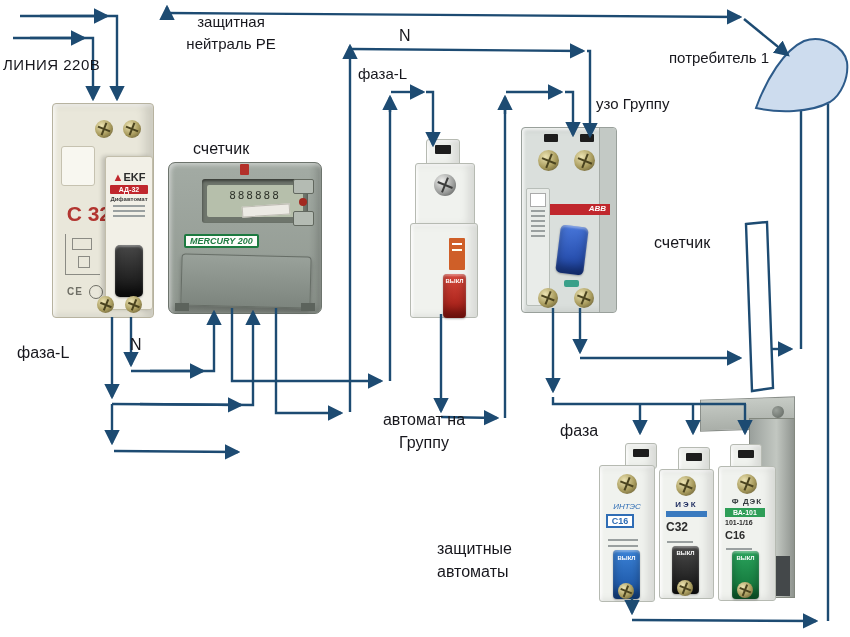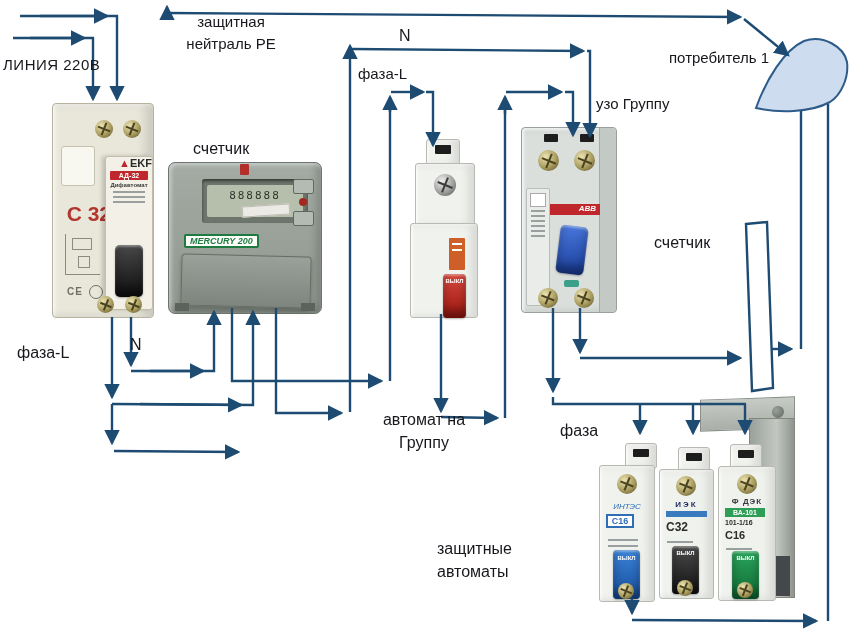--- a/index.html
+++ b/index.html
@@ -130,21 +130,21 @@
     <div style="position:absolute;left:8px;top:42px;width:32px;height:38px;background:#f8f7f0;border:1px solid #c6c2b0;border-radius:3px;"></div>
     <div style="position:absolute;left:2px;top:98px;width:56px;text-align:right;font-size:21px;font-weight:bold;color:#b23530;">C 32</div>
     <div style="position:absolute;left:12px;top:130px;width:34px;height:40px;border-left:1px solid #8b8b84;border-bottom:1px solid #8b8b84;">
       <div style="width:18px;height:10px;border:1px solid #8b8b84;margin:4px 0 0 6px;"></div>
       <div style="width:10px;height:10px;border:1px solid #8b8b84;margin:6px 0 0 12px;"></div>
     </div>
     <div style="position:absolute;left:14px;top:182px;font-size:10px;font-weight:bold;color:#6f6f66;letter-spacing:1px;">CE</div>
     <div style="position:absolute;left:36px;top:181px;width:12px;height:12px;border:1px solid #6f6f66;border-radius:50%;"></div>
 
     <div style="position:absolute;left:52px;top:52px;width:46px;height:152px;background:#f2f0e7;border:1px solid #c2beab;border-radius:3px;box-shadow:-3px 0 4px rgba(0,0,0,.18);">
-      <div style="text-align:right;margin-top:0;font-size:11px;font-weight:bold;color:#2a2a2a;">
+      <div style="text-align:center;margin-top:14px;font-size:11px;font-weight:bold;color:#2a2a2a;">
         <span style="color:#c0272d;">▲</span><span>EKF</span>
       </div>
       <div style="width:38px;margin:2px auto 0 auto;background:#c0272d;color:#fff;font-size:7px;font-weight:bold;text-align:center;border-radius:1px;padding:1px 0;">АД-32</div>
       <div style="text-align:center;font-size:6px;font-weight:bold;color:#3a3a3a;margin-top:2px;">Дифавтомат</div>
       <div class="bar" style="width:32px;"></div>
       <div class="bar" style="width:32px;"></div>
       <div class="bar" style="width:32px;"></div>
       <div class="toggle" style="left:9px;top:88px;width:28px;height:52px;background:linear-gradient(180deg,#484848,#0e0e0e);border-radius:5px;"></div>
     </div>
     <span class="screw" style="left:44px;top:192px;width:17px;height:17px;"></span>
@@ -190,21 +190,21 @@
     <div style="position:absolute;right:0;top:0;width:16px;height:184px;background:#c3c9c5;border-left:1px solid #a5aba6;border-radius:0 4px 4px 0;"></div>
     <div style="position:absolute;left:4px;top:60px;width:22px;height:116px;background:#e9ece9;border:1px solid #b8beb9;border-radius:2px;">
       <div style="width:14px;height:12px;background:#fff;border:1px solid #aaa;margin:4px auto 0 auto;"></div>
       <div class="bar" style="width:14px;"></div>
         <div class="bar" style="width:14px;"></div>
       <div class="bar" style="width:14px;"></div>
         <div class="bar" style="width:14px;"></div>
       <div class="bar" style="width:14px;"></div>
         <div class="bar" style="width:14px;"></div>
     </div>
-    <div style="position:absolute;left:28px;top:76px;width:50px;height:11px;background:#c0272d;color:#fff;font-size:8px;font-weight:bold;font-style:italic;text-align:right;padding-right:4px;box-sizing:border-box;">ABB</div>
+    <div style="position:absolute;left:28px;top:76px;width:60px;height:11px;background:#c0272d;color:#fff;font-size:8px;font-weight:bold;font-style:italic;text-align:right;padding-right:4px;box-sizing:border-box;">ABB</div>
     <div class="toggle" style="left:36px;top:98px;width:28px;height:48px;background:linear-gradient(165deg,#4a79dd,#183c99);transform:rotate(7deg);border-radius:5px;"></div>
     <div style="position:absolute;left:42px;top:152px;width:15px;height:7px;background:#3aa08a;border-radius:2px;"></div>
     <span class="screw" style="left:16px;top:160px;width:20px;height:20px;"></span>
     <span class="screw" style="left:52px;top:160px;width:20px;height:20px;"></span>
   </div>
 
   <div class="dev" style="left:597px;top:443px;width:58px;height:157px;">
     <div class="body-box" style="left:28px;top:0;width:30px;height:24px;">
       <span class="slot" style="left:7px;top:5px;width:16px;height:8px;"></span>
     </div>

